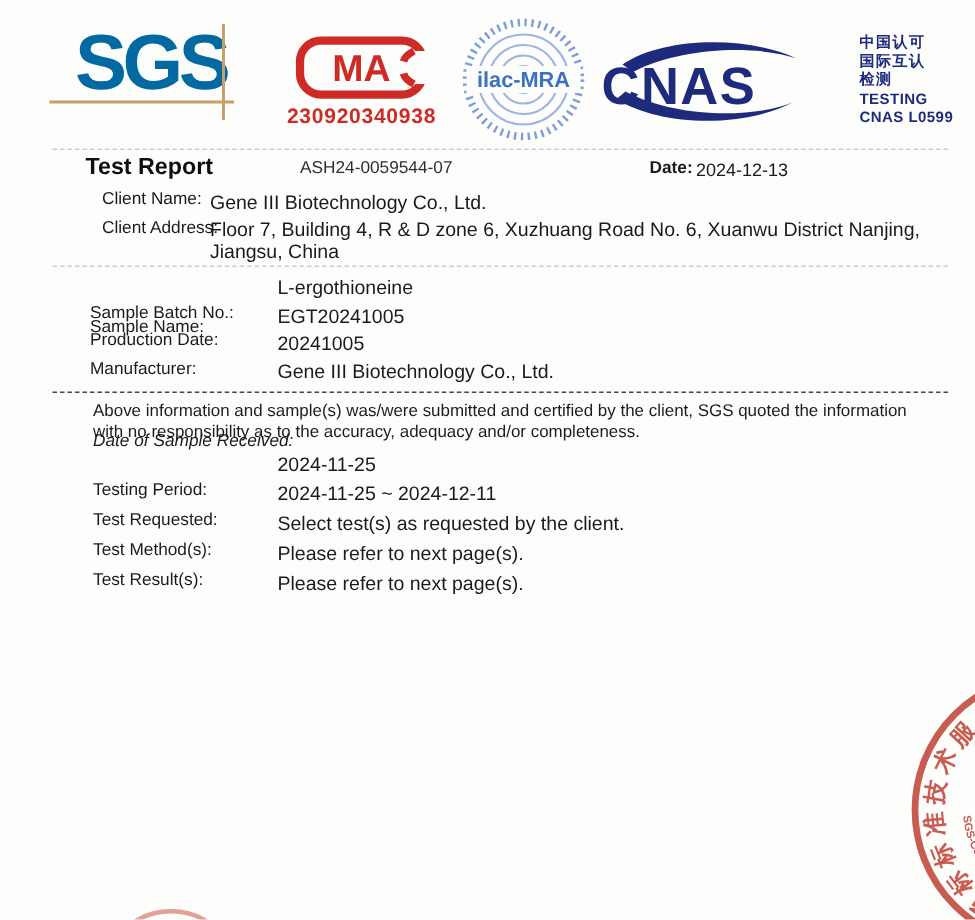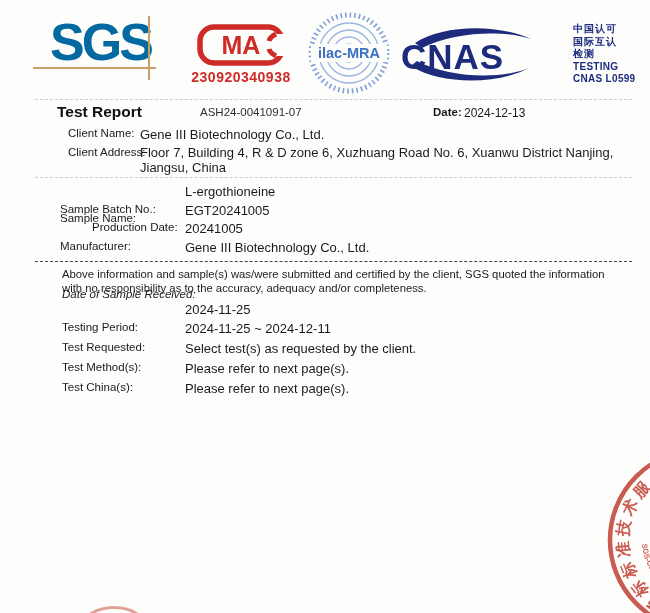--- a/index.html
+++ b/index.html
@@ -86,39 +86,39 @@
 <div class="abs accred">
   <div>中国认可</div>
   <div>国际互认</div>
   <div>检测</div>
   <div class="en">TESTING</div>
   <div class="en">CNAS L0599</div>
 </div>
 
 <div class="abs sep-faint" style="top:99px;"></div>
 <div class="abs title">Test Report</div>
-<div class="abs report-no">ASH24-0041091-07</div>
+<div class="abs report-no">ASH24-0059544-07</div>
 <div class="abs date-label">Date:</div>
 <div class="abs date-value">2024-12-13</div>
 
 <div class="abs row-label" style="left:68px;top:127px;">Client Name:</div>
 <div class="abs row-value" style="left:140px;top:127px;">Gene III Biotechnology Co., Ltd.</div>
 
 <div class="abs row-label" style="left:68px;top:146px;">Client Address:</div>
 <div class="abs row-value wrap" style="left:140px;top:146px;width:480px;">Floor 7, Building 4, R &amp; D zone 6, Xuzhuang Road No. 6, Xuanwu District Nanjing, Jiangsu, China</div>
 
 <div class="abs sep-faint" style="top:177px;"></div>
 
 <div class="abs row-label" style="left:60px;top:184px;margin-top:28px;">Sample Name:</div>
 <div class="abs row-value" style="left:185px;top:184px;">L-ergothioneine</div>
 
 <div class="abs row-label" style="left:60px;top:203px;">Sample Batch No.:</div>
 <div class="abs row-value" style="left:185px;top:203px;">EGT20241005</div>
 
-<div class="abs row-label" style="left:60px;top:221px;margin-left:32px;">Production Date:</div>
+<div class="abs row-label" style="left:60px;top:221px;">Production Date:</div>
 <div class="abs row-value" style="left:185px;top:221px;">20241005</div>
 
 <div class="abs row-label" style="left:60px;top:240px;">Manufacturer:</div>
 <div class="abs row-value" style="left:185px;top:240px;">Gene III Biotechnology Co., Ltd.</div>
 
 <div class="abs sep-dark" style="top:261px;"></div>
 
 <div class="abs disclaimer">Above information and sample(s) was/were submitted and certified by the client, SGS quoted the information with no responsibility as to the accuracy, adequacy and/or completeness.</div>
 
 <div class="abs row-label" style="left:62px;top:288px;font-style:italic;">Date of Sample Received:</div>
@@ -126,21 +126,21 @@
 
 <div class="abs row-label" style="left:62px;top:321px;">Testing Period:</div>
 <div class="abs row-value" style="left:185px;top:321px;">2024-11-25 ~ 2024-12-11</div>
 
 <div class="abs row-label" style="left:62px;top:341px;">Test Requested:</div>
 <div class="abs row-value" style="left:185px;top:341px;">Select test(s) as requested by the client.</div>
 
 <div class="abs row-label" style="left:62px;top:361px;">Test Method(s):</div>
 <div class="abs row-value" style="left:185px;top:361px;">Please refer to next page(s).</div>
 
-<div class="abs row-label" style="left:62px;top:381px;">Test China(s):</div>
+<div class="abs row-label" style="left:62px;top:381px;">Test Result(s):</div>
 <div class="abs row-value" style="left:185px;top:381px;">Please refer to next page(s).</div>
 
 <svg class="abs stamp" width="205" height="205" viewBox="0 0 205 205">
   <defs>
     <path id="stamp-arc-cn" d="M 100 190 A 72 72 0 1 1 100.2 190" transform="translate(0,-18)"></path>
     <path id="stamp-arc-en" d="M 42 100 A 58 58 0 0 0 158 100"></path>
   </defs>
   <circle cx="100" cy="100" r="90" fill="none" stroke="#c04034" stroke-width="4.5"></circle>
   <text font-size="16" font-weight="700" fill="#c04034" font-family="Liberation Sans, sans-serif" letter-spacing="4">
     <textPath href="#stamp-arc-cn" startOffset="36">通标标准技术服务有限公司</textPath>

